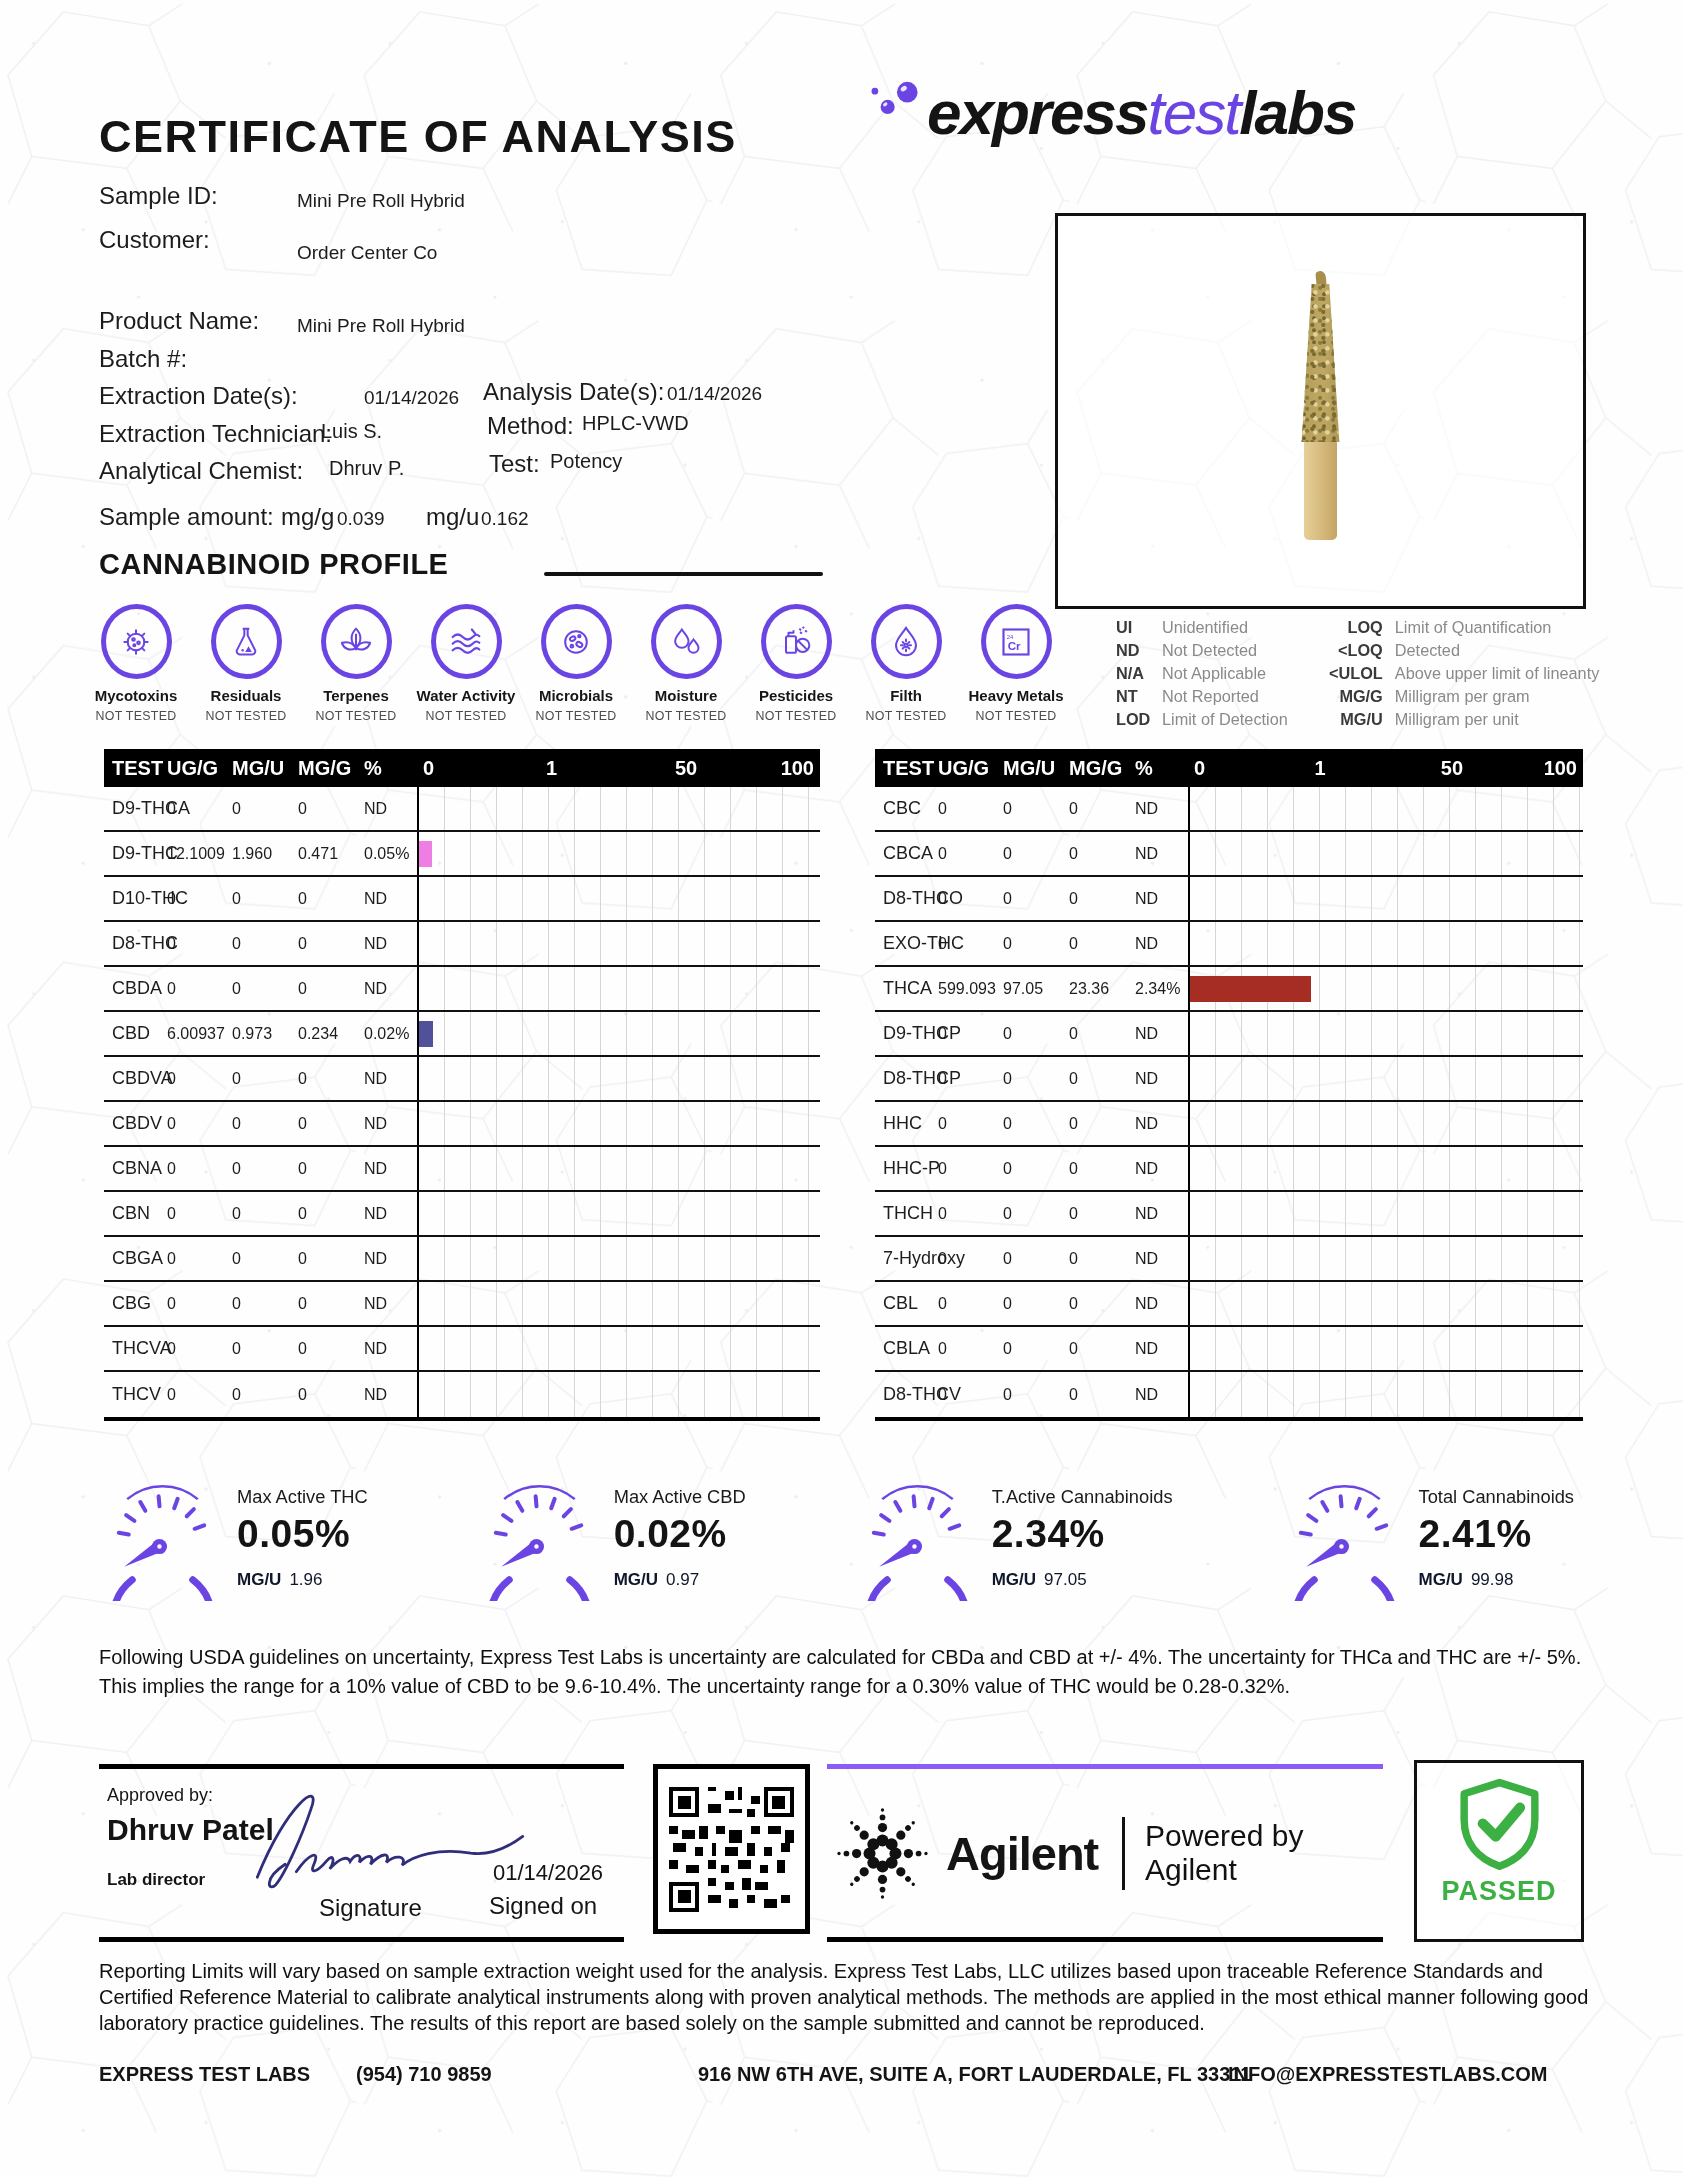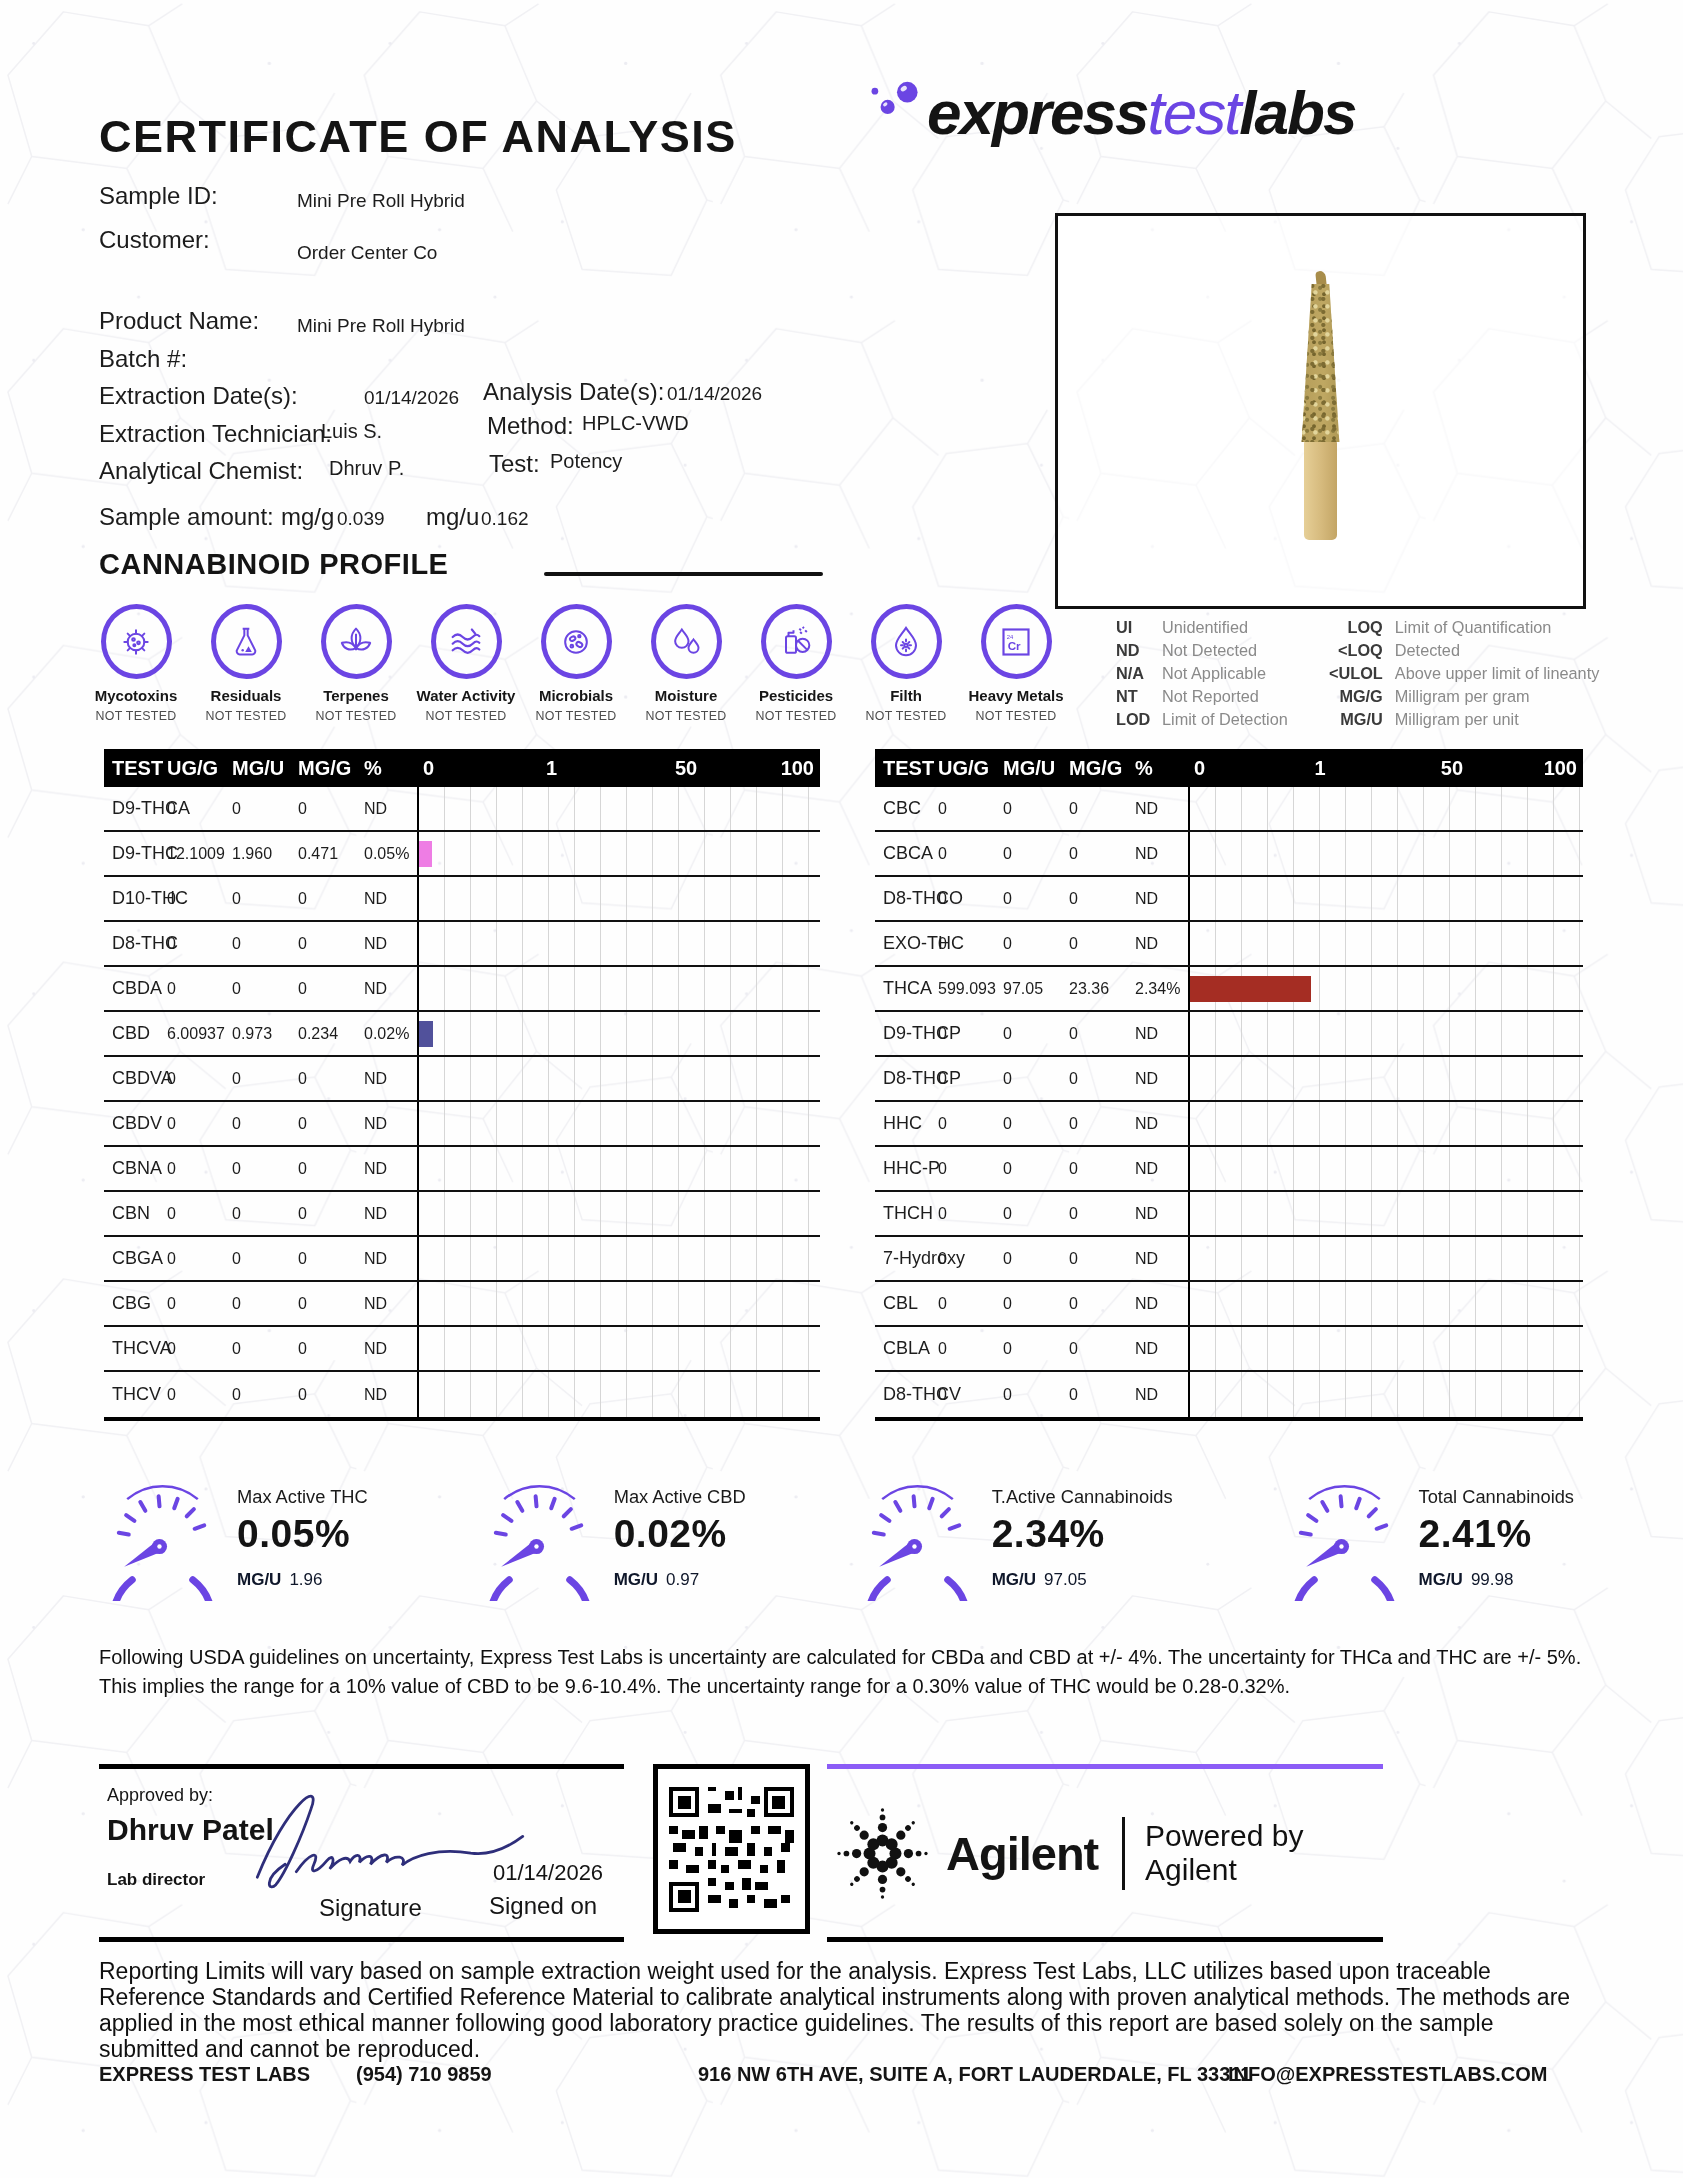--- a/index.html
+++ b/index.html
@@ -108,21 +108,21 @@
   .ag-star svg{width:111px;height:111px;display:block;}
   .ag-name{font-size:47px;font-weight:bold;letter-spacing:-1px;margin-left:8px;}
   .ag-sep{width:3px;height:73px;background:#111;margin:0 20px 0 24px;}
   .ag-powered{font-size:30px;color:#111;}
 
   .passed-box{left:1414px;top:1760px;width:164px;height:176px;border:3px solid #111;background:rgba(255,255,255,.5);
     display:flex;flex-direction:column;align-items:center;}
   .passed-box svg{width:93px;height:93px;margin-top:14px;}
   .passed-label{font-size:27px;font-weight:bold;color:#3cb043;letter-spacing:1px;margin-top:6px;}
 
-  .reporting{left:99px;top:1958px;width:1495px;font-size:23px;line-height:26px;color:#101010;}
+  .reporting{left:99px;top:1958px;width:1495px;font-size:20px;line-height:26px;color:#101010;}
 
   .footer-company{left:99px;top:2063px;font-size:20px;font-weight:bold;}
   .footer-phone{left:356px;top:2063px;font-size:20px;font-weight:bold;}
   .footer-address{left:698px;top:2063px;font-size:20px;font-weight:bold;}
   .footer-email{left:1228px;top:2063px;font-size:20px;font-weight:bold;}
 </style>
 </head>
 <body>
 
 <div class="page">
@@ -959,20 +959,27 @@
         <use href="#ray" transform="rotate(225 60 60)"></use>
         <use href="#ray" transform="rotate(270 60 60)"></use>
         <use href="#ray" transform="rotate(315 60 60)"></use>
       </svg>
     </span>
     <span class="ag-name">Agilent</span>
     <span class="ag-sep"></span>
     <span class="ag-powered">Powered by Agilent</span>
   </div>
 
+  <div class="layer passed-box">
+    <svg viewBox="0 0 100 100">
+      <path d="M50 6 L88 18 V46 C88 72 72 88 50 96 C28 88 12 72 12 46 V18 Z" fill="none" stroke="#3cb043" stroke-width="8" stroke-linejoin="round"></path>
+      <path d="M32 50 L46 64 L72 33" fill="none" stroke="#3cb043" stroke-width="11" stroke-linecap="round" stroke-linejoin="round"></path>
+    </svg>
+    <span class="passed-label">PASSED</span>
+  </div>
 
   <div class="layer reporting">Reporting Limits will vary based on sample extraction weight used for the analysis. Express Test Labs, LLC utilizes based upon traceable Reference Standards and Certified Reference Material to calibrate analytical instruments along with proven analytical methods. The methods are applied in the most ethical manner following good laboratory practice guidelines. The results of this report are based solely on the sample submitted and cannot be reproduced.</div>
 
   <div class="layer footer-company">EXPRESS TEST LABS</div>
   <div class="layer footer-phone">(954) 710 9859</div>
   <div class="layer footer-address">916 NW 6TH AVE, SUITE A, FORT LAUDERDALE, FL 33311</div>
   <div class="layer footer-email">INFO@EXPRESSTESTLABS.COM</div>
 
 </div>
 

